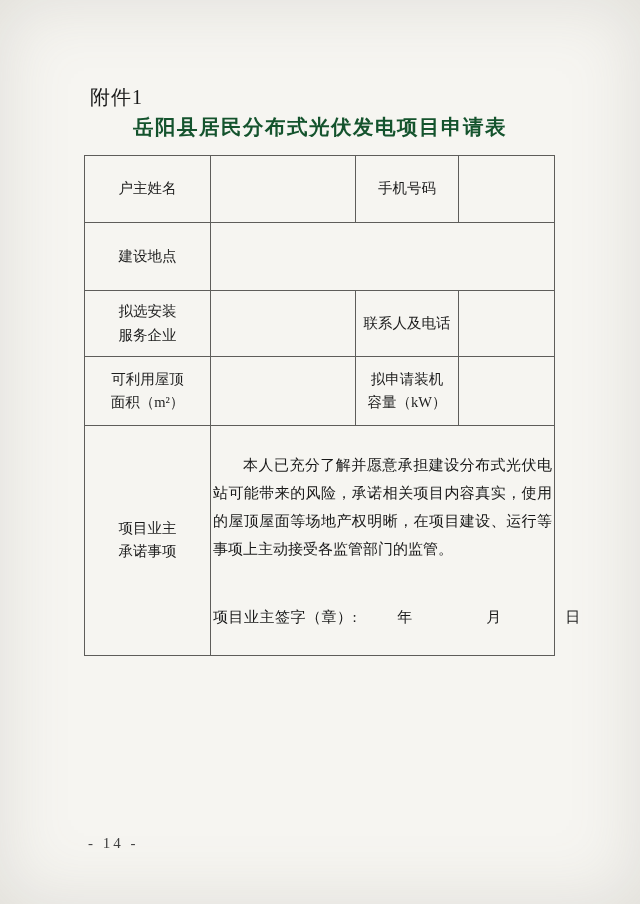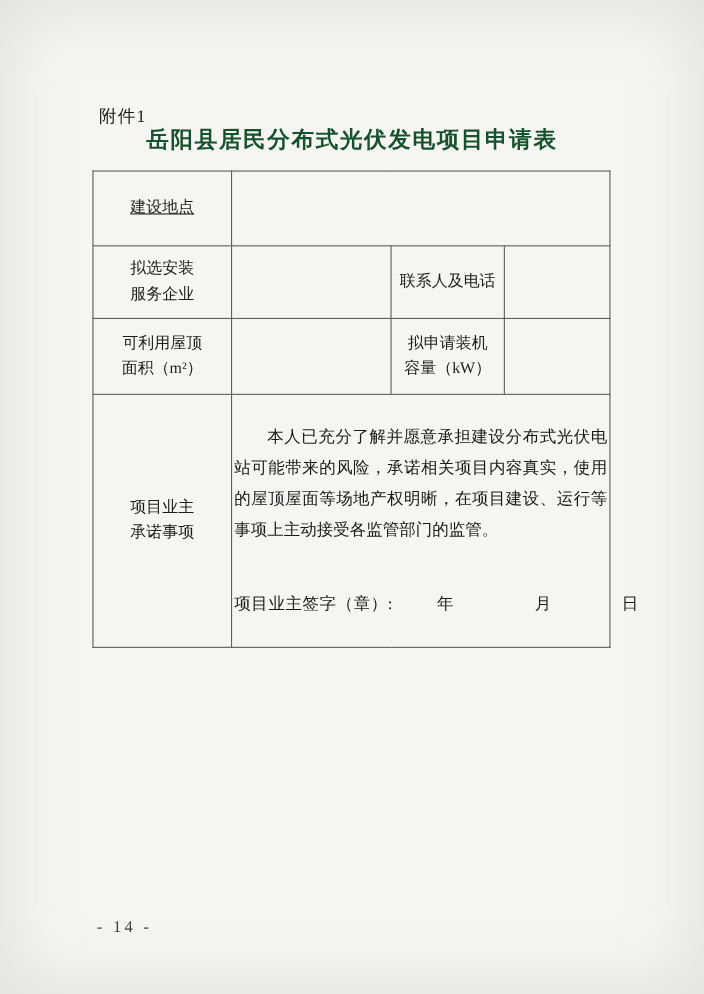--- a/index.html
+++ b/index.html
@@ -11,22 +11,22 @@
     color: #1e1e1e;
     overflow: hidden;
   }
   .paper-vignette {
     position: absolute; inset: 0;
     box-shadow: inset 0 0 70px rgba(120,115,105,0.18);
     pointer-events: none;
   }
   .attachment {
     position: absolute;
-    left: 90px; top: 96px;
-    font-size: 16px;
+    left: 90px; top: 84px;
+    font-size: 20px;
     letter-spacing: 1px;
     color: #191919;
   }
   .doc-title {
     position: absolute;
     left: 0; top: 113px;
     width: 640px;
     text-align: center;
     font-size: 20.5px;
     font-weight: bold;
@@ -45,21 +45,21 @@
     vertical-align: middle;
     text-align: center;
     font-size: 14.5px;
     line-height: 1.6;
     color: #1c1c1c;
     white-space: pre-line;
     padding: 2px;
   }
   tr.r1 { height: 67px; }
   tr.r2 { height: 68px; }
-  tr.r3 { height: 68px; text-decoration: underline; }
+  tr.r3 { height: 68px; }
   tr.r4 { height: 72px; }
   tr.r5 { height: 66px; padding-left: 19px; }
   tr.r6 { height: 69px; }
   tr.r7 { height: 209px; }
   td.commitment-cell {
     text-align: left;
     vertical-align: top;
     white-space: normal;
     padding: 29px 8px 10px 6px;
   }
@@ -102,20 +102,26 @@
 <div class="doc-title">岳阳县居民分布式光伏发电项目申请表</div>
 
 <table class="form">
   <colgroup>
     <col style="width:126px">
     <col style="width:145px">
     <col style="width:103px">
     <col style="width:96px">
   </colgroup>
   <tbody>
+    <tr class="r1">
+      <td>户主姓名</td>
+      <td></td>
+      <td>手机号码</td>
+      <td></td>
+    </tr>
     <tr class="r3">
       <td>建设地点</td>
       <td colspan="3"></td>
     </tr>
     <tr class="r5">
       <td>拟选安装
 服务企业</td>
       <td></td>
       <td>联系人及电话</td>
       <td></td>

